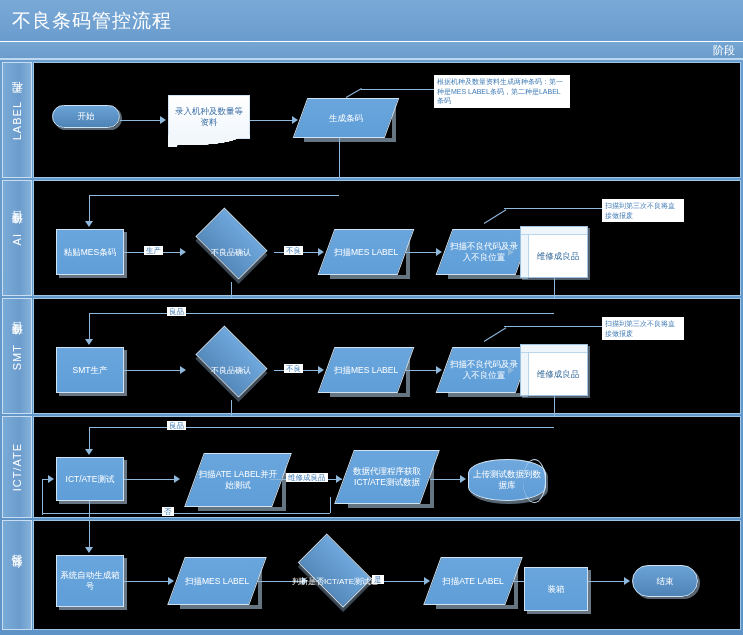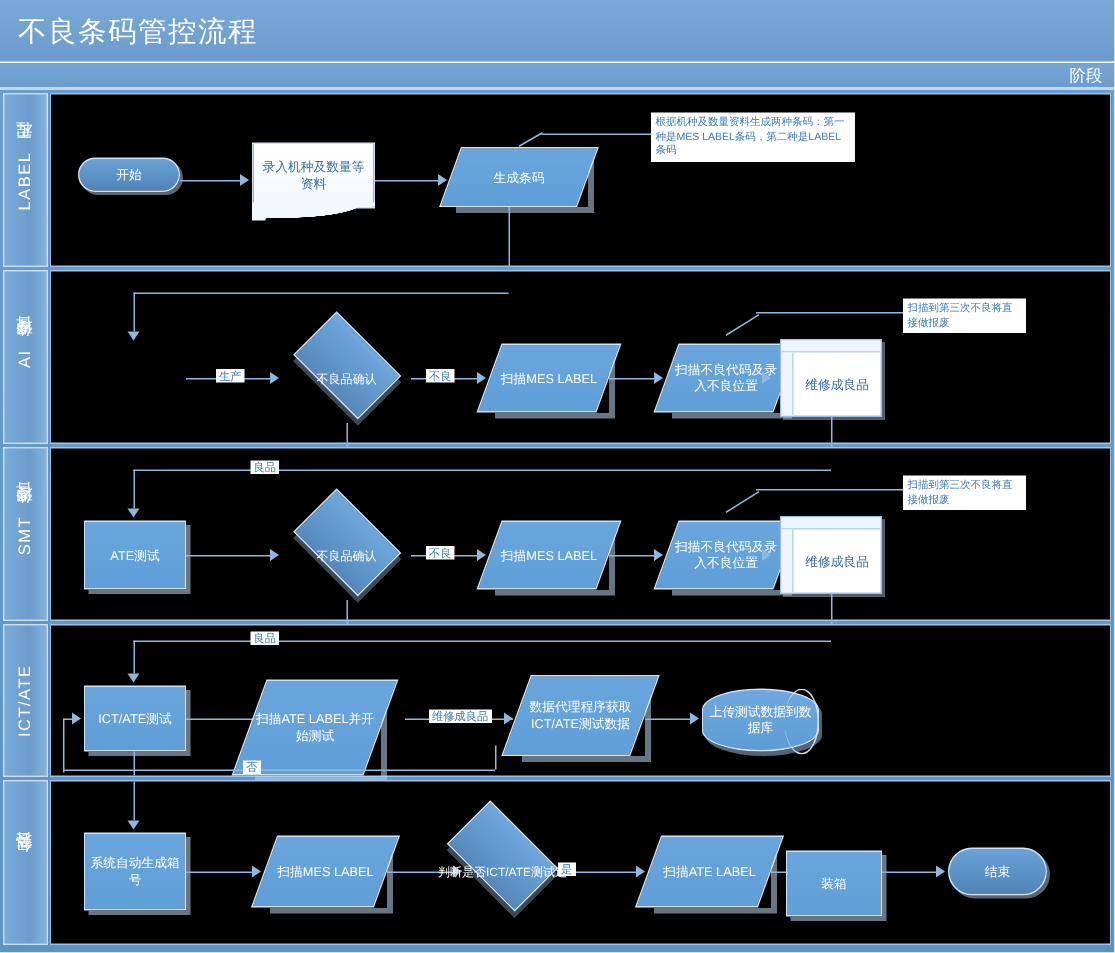--- a/index.html
+++ b/index.html
@@ -220,20 +220,21 @@
   <div class="lane" style="top:180px;height:116px;">
     <div class="lane-head">
       <span>AI修理台</span>
     </div>
     <div class="lane-body">
 
       <div class="hline" style="left:55px;top:14px;width:250px;"></div>
       <div class="vline" style="left:55px;top:14px;height:26px;"></div>
       <div class="arrow-d" style="left:51px;top:40px;"></div>
 
+      <div class="node rect" style="left:22px;top:48px;width:68px;height:46px;">粘贴MES条码</div>
 
       <div class="hline" style="left:90px;top:71px;width:56px;"></div>
       <div class="edge-label" style="left:110px;top:65px;">生产</div>
       <div class="arrow-r" style="left:146px;top:67px;"></div>
 
       <div class="diamond-wrap" style="left:154px;top:43px;width:86px;height:58px;">
         <div class="diamond"></div>
         <div class="diamond-txt">不良品确认</div>
       </div>
 
@@ -276,21 +277,21 @@
     <div class="lane-head">
       <span>SMT修理台</span>
     </div>
     <div class="lane-body">
 
       <div class="hline" style="left:55px;top:14px;width:465px;"></div>
       <div class="edge-label" style="left:133px;top:8px;">良品</div>
       <div class="vline" style="left:55px;top:14px;height:26px;"></div>
       <div class="arrow-d" style="left:51px;top:40px;"></div>
 
-      <div class="node rect" style="left:22px;top:48px;width:68px;height:46px;">ATE测试</div>
+      <div class="node rect" style="left:22px;top:48px;width:68px;height:46px;">SMT生产</div>
 
       <div class="hline" style="left:90px;top:71px;width:56px;"></div>
       <div class="arrow-r" style="left:146px;top:67px;"></div>
 
       <div class="diamond-wrap" style="left:154px;top:43px;width:86px;height:58px;">
         <div class="diamond"></div>
         <div class="diamond-txt">不良品确认</div>
       </div>
 
       <div class="hline" style="left:240px;top:71px;width:44px;"></div>
@@ -341,21 +342,21 @@
 
       <div class="node rect" style="left:22px;top:40px;width:68px;height:44px;">ICT/ATE测试</div>
 
       <div class="vline" style="left:8px;top:62px;height:36px;"></div>
       <div class="hline" style="left:8px;top:62px;width:6px;"></div>
       <div class="arrow-r" style="left:14px;top:58px;"></div>
 
       <div class="hline" style="left:90px;top:62px;width:50px;"></div>
       <div class="arrow-r" style="left:140px;top:58px;"></div>
 
-      <div class="para-wrap" style="left:132px;top:36px;width:88px;height:64px;">
+      <div class="para-wrap" style="left:160px;top:36px;width:88px;height:54px;">
         <div class="para"></div>
         <div class="para-txt">扫描ATE LABEL并开始测试</div>
       </div>
 
       <div class="hline" style="left:236px;top:62px;width:72px;"></div>
       <div class="edge-label" style="left:252px;top:56px;">维修成良品</div>
       <div class="arrow-r" style="left:302px;top:58px;"></div>
 
       <div class="para-wrap" style="left:310px;top:33px;width:86px;height:54px;">
         <div class="para"></div>

